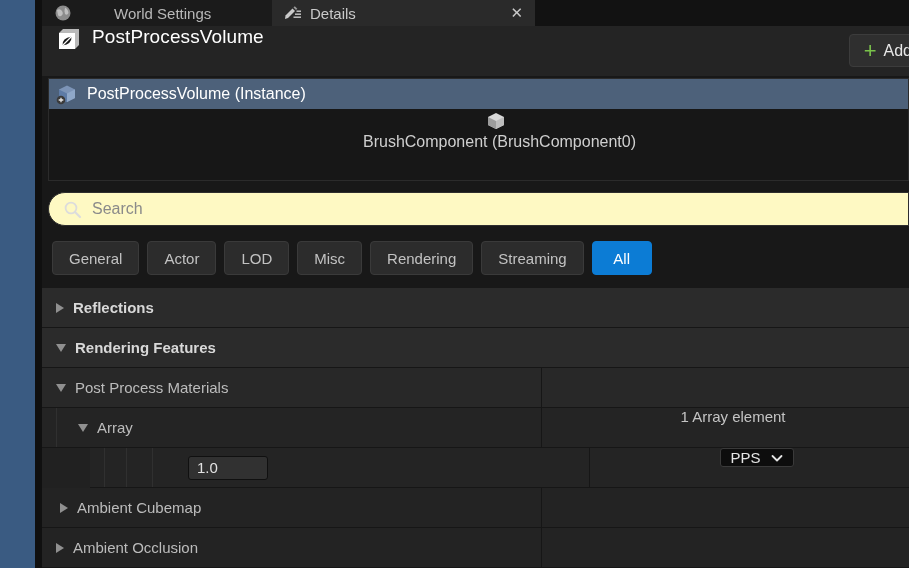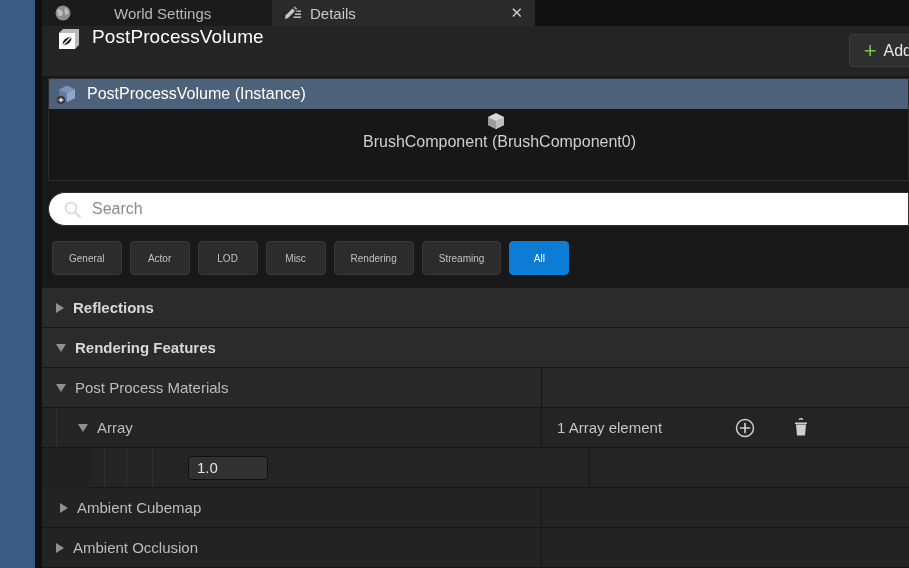--- a/index.html
+++ b/index.html
@@ -46,34 +46,34 @@
   .out-row { display: flex; align-items: center; height: 30px; padding-left: 6px; }
   .out-row.sel { background: #4d617a; }
   .out-row.child { padding-left: 42px; flex-direction: column; }
   .out-ico { width: 24px; height: 24px; flex: 0 0 24px; margin-right: 8px; }
   .out-lbl { font-size: 16px; color: #cfcfcf; }
   .out-row.sel .out-lbl { color: #ffffff; }
 
   
   .searchwrap { position: absolute; left: 48px; top: 192px; right: 0; height: 34px; }
   .searchbox {
-    width: 100%; height: 34px; background: #ffffff; border: 1px solid #2e2e2e;
+    width: 100%; height: 34px; background: #fef9c3; border: 1px solid #2e2e2e;
     border-radius: 17px 0 0 17px;
     display: flex; align-items: center; padding-left: 14px;
   }
   .search-ico { width: 19px; height: 19px; flex: 0 0 19px; margin-right: 10px; }
   .search-ph { color: #8a8a8a; font-size: 16px; }
 
   
   .pills { position: absolute; left: 52px; top: 241px; display: flex; gap: 8px; }
   .pill {
     height: 28px; min-width: 60px; padding: 16px 16px;
     display: flex; align-items: center; justify-content: center;
     background: #2c2c2c; border: 1px solid #3a3a3a; border-radius: 4px;
-    color: #c2c2c2; font-size: 10px;
+    color: #c2c2c2; font-size: 15px;
   }
   .pill.active { background: #0c7cd5; border-color: #0c7cd5; color: #ffffff; }
 
   
   .proplist { position: absolute; left: 42px; top: 288px; right: 0; bottom: 0; background: #212121; }
   .prow { position: relative; display: flex; align-items: center; height: 40px; border-bottom: 1px solid #161616; }
   .prow.cat { background: #2b2b2b; }
   .prow.sub { background: #282828; }
   .prow.item { background: #242424; }
   .prow.val { background: #242424; margin-left: 48px; }
@@ -83,21 +83,21 @@
   .guide { position: absolute; top: 0; bottom: 0; width: 1px; background: #303030; }
 
   .tri { width: 0; height: 0; flex: 0 0 auto; margin-right: 9px; }
   .tri-r { border-left: 8px solid #909090; border-top: 5.5px solid transparent; border-bottom: 5.5px solid transparent; }
   .tri-d { border-top: 8px solid #909090; border-left: 5.5px solid transparent; border-right: 5.5px solid transparent; }
 
   .plabel { font-size: 15px; }
   .plabel.bold { color: #d8d8d8; font-weight: bold; }
   .plabel.norm { color: #bcbcbc; }
 
-  .pval { position: absolute; left: 500px; right: 0; top: 0; height: 100%; display: flex; align-items: center; padding-left: 15px; gap: 26px; }
+  .pval { position: absolute; left: 500px; right: 0; top: 0; height: 100%; display: flex; align-items: center; padding-left: 15px; gap: 26px; flex-direction: column; }
   .vtext { color: #c4c4c4; font-size: 15px; }
 
   .numbox {
     width: 80px; height: 24px; background: #313131; border: 1px solid #101010; border-radius: 3px;
     color: #e2e2e2; font-size: 15px; display: flex; align-items: center; padding-left: 8px;
   }
   .combo {
     height: 28px; background: #0d0d0d; border: 1px solid #3a3a3a; border-radius: 3px;
     color: #e4e4e4; font-size: 15px; display: flex; align-items: center; gap: 9px; padding: 0 9px;
   }
@@ -248,20 +248,44 @@
     </div>
 
     <div class="prow val" style="padding-left:98px">
       <span class="guide" style="left:14px"></span>
       <span class="guide" style="left:36px"></span>
       <span class="guide" style="left:62px"></span>
       <span class="colsplit"></span>
 
       <div class="numbox">1.0</div>
 
+      <div class="pval">
+        <div class="combo">
+          <span>PPS</span>
+          <svg class="chev" viewBox="0 0 14 14">
+            <path d="M2.5 5 L7 9.5 L11.5 5" fill="none" stroke="#e4e4e4" stroke-width="1.8" stroke-linecap="round" stroke-linejoin="round"></path>
+          </svg>
+        </div>
+
+        <svg class="ico-btn" viewBox="0 0 22 22" style="margin-left:4px">
+          <circle cx="11" cy="11" r="8.3" fill="none" stroke="#cfcfcf" stroke-width="1.6"></circle>
+          <path d="M19 11 L10 11" stroke="#cfcfcf" stroke-width="1.7"></path>
+          <path d="M13 7.5 L9.2 11 L13 14.5" fill="none" stroke="#cfcfcf" stroke-width="1.7" stroke-linecap="round" stroke-linejoin="round"></path>
+        </svg>
+
+        <svg class="ico-btn" viewBox="0 0 22 22">
+          <path d="M3 5 L9 5 L10.5 7 L14 7 L14 16 L3 16 Z" fill="#bfbfbf"></path>
+          <circle cx="14.5" cy="14" r="4" fill="none" stroke="#d8d8d8" stroke-width="1.6"></circle>
+          <line x1="17.4" y1="16.8" x2="20" y2="19.4" stroke="#d8d8d8" stroke-width="2" stroke-linecap="round"></line>
+        </svg>
+
+        <svg class="ico-btn" viewBox="0 0 22 22" style="margin-left:20px">
+          <path d="M5 8.5 L11 14.5 L17 8.5" fill="none" stroke="#cfcfcf" stroke-width="1.9" stroke-linecap="round" stroke-linejoin="round"></path>
+        </svg>
+      </div>
     </div>
 
     <div class="prow leaf" style="padding-left:18px">
       <span class="colsplit"></span>
       <span class="tri tri-r"></span>
       <span class="plabel norm">Ambient Cubemap</span>
     </div>
 
     <div class="prow leaf" style="padding-left:14px">
       <span class="colsplit"></span>

